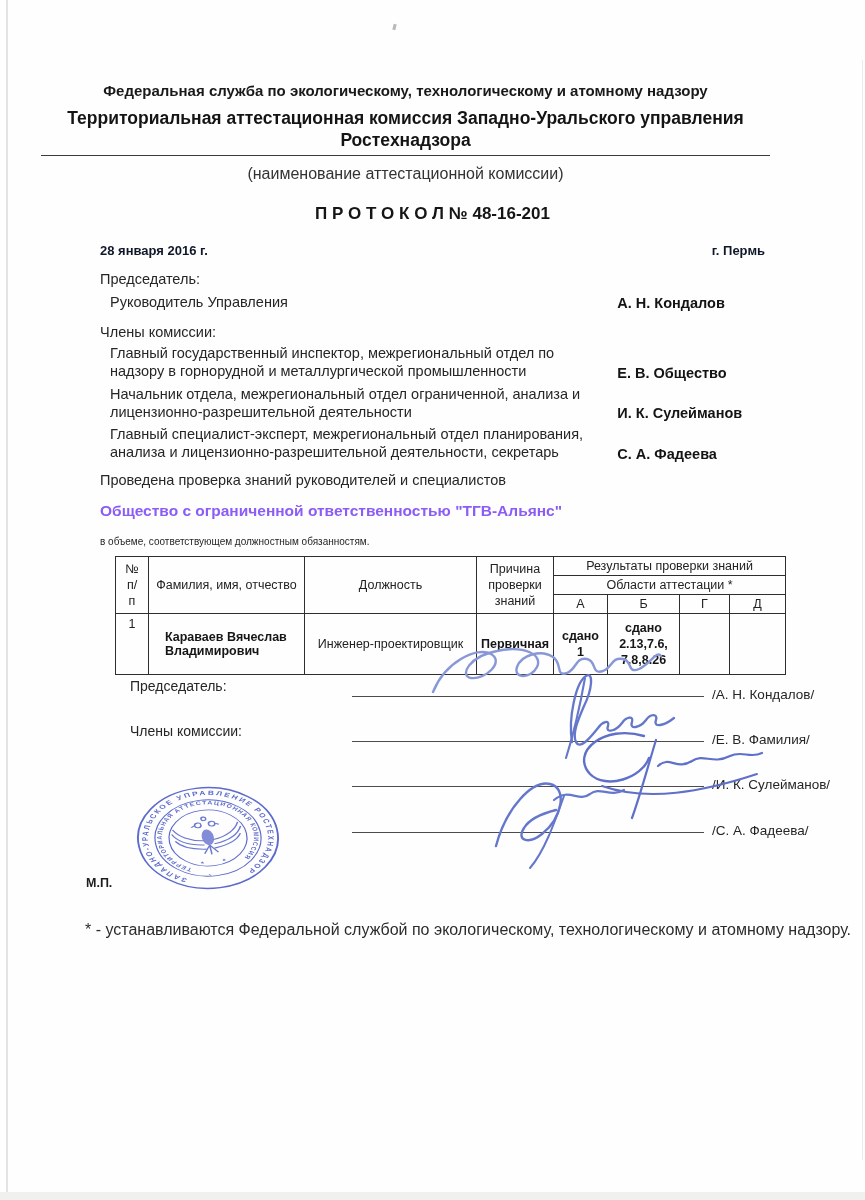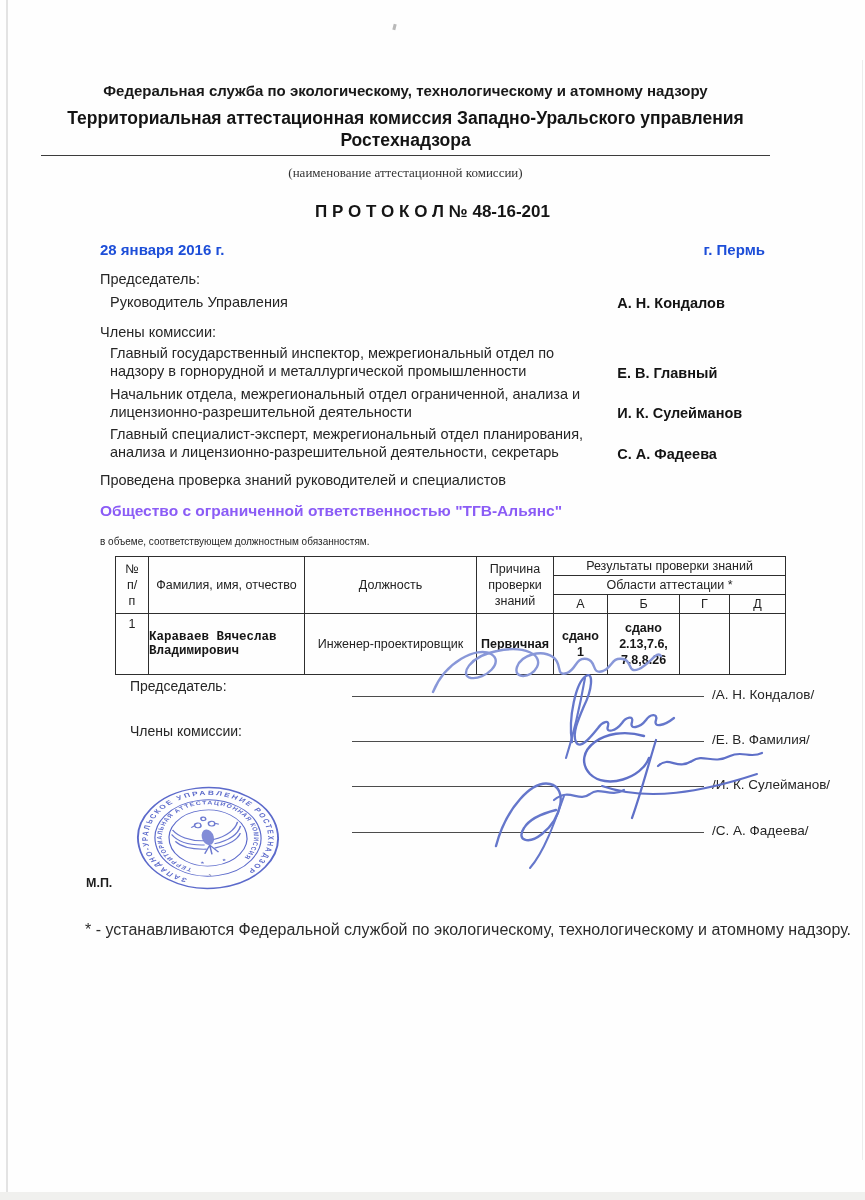--- a/index.html
+++ b/index.html
@@ -9,41 +9,41 @@
   .edge-left{position:absolute;left:6px;top:0;width:2px;height:100%;background:#e3e3e3;}
   .edge-right{position:absolute;right:2px;top:60px;width:1px;height:1100px;background:#ececec;}
   .edge-bottom{position:absolute;left:0;bottom:0;width:100%;height:8px;background:#f0f0ee;}
   .speck-top{position:absolute;left:393px;top:24px;width:3px;height:6px;background:#b9b9b9;transform:rotate(14deg);}
   .speck-stamp{position:absolute;left:208px;top:872px;color:#9aa0b8;font-size:13px;}
   
   .hdr{padding:0 95px 0 41px;text-align:center;}
   .hdr-line1{margin-top:82px;font-size:15px;font-weight:bold;color:#191919;}
   .hdr-title{margin-top:9px;font-size:17.5px;line-height:1.25;font-weight:bold;color:#141414;}
   .hdr-rule{margin-top:3px;border-bottom:1.6px solid #3c3c3c;height:0;}
-  .hdr-caption{margin-top:9px;font-size:13px;color:#333;font-family:Liberation Serif, serif;}
+  .hdr-caption{margin-top:9px;font-size:16px;color:#333;}
   .protocol-title{margin-top:21px;text-align:center;font-size:17px;font-weight:bold;color:#151515;}
   
   .doc{padding:0 100px;}
-  .daterow{margin-top:19px;display:flex;justify-content:space-between;font-size:15px;font-weight:bold;color:#1d4ed8;}
+  .daterow{margin-top:19px;display:flex;justify-content:space-between;font-size:13px;font-weight:bold;color:#0f172a;}
   .plain-label{margin-top:13px;font-size:14.5px;}
   .pair-row{margin-top:6px;display:flex;align-items:flex-end;}
   .pair-row .pos{margin-left:10px;width:505px;font-size:14.5px;line-height:1.26;}
   .pair-row .nm{margin-left:10px;width:150px;font-size:14.5px;font-weight:bold;color:#141414;white-space:nowrap;}
   .member{margin-top:4px;}
   .check{margin-top:10px;font-size:14.5px;}
   .org{margin-top:14px;font-size:15.5px;font-weight:bold;color:#8b5cf6;padding-right:15px;}
   .scope{margin-top:16px;font-size:10px;}
   
   table.kt{margin:9px 0 0 15px;border-collapse:collapse;width:670px;table-layout:fixed;}
   table.kt td{border:1.4px solid #2e2e2e;font-size:12.5px;text-align:center;vertical-align:middle;padding:1px 3px;color:#222;}
   table.kt .pre{white-space:pre-line;line-height:1.3;}
   table.kt .hcell{line-height:1.3;}
   table.kt tbody td{height:56px;}
   table.kt .b{font-weight:bold;color:#161616;}
-  table.kt .l{text-align:left;padding-left:0;font-family:Liberation Mono, monospace;}
+  table.kt .l{text-align:left;padding-left:16px;}
   table.kt .top{vertical-align:top;padding-top:3px;}
   
   .sig-row{position:absolute;left:0;width:865px;height:50px;}
   .sig-row .lbl{position:absolute;left:130px;bottom:3px;font-size:14px;}
   .sig-row .line{position:absolute;left:352px;width:352px;bottom:0;border-bottom:1.5px solid #4c4c4c;}
   .sig-row .who{position:absolute;left:712px;bottom:-5px;font-size:13.5px;white-space:nowrap;}
   .ink{position:absolute;pointer-events:none;}
   .ink path{fill:none;stroke-linecap:round;stroke-linejoin:round;}
   
   .stamp{position:absolute;left:133px;top:763px;width:150px;height:150px;transform:scaleY(.72) rotate(-10deg);opacity:.88;}
@@ -79,21 +79,21 @@
 
     <div class="plain-label">Председатель:</div>
     <div class="pair-row">
       <div class="pos">Руководитель Управления</div>
       <div class="nm">А. Н. Кондалов</div>
     </div>
 
     <div class="plain-label">Члены комиссии:</div>
     <div class="pair-row member">
       <div class="pos">Главный государственный инспектор, межрегиональный отдел по надзору в горнорудной и металлургической промышленности</div>
-      <div class="nm">Е. В. Главный</div>
+      <div class="nm">Е. В. Общество</div>
     </div>
     <div class="pair-row member">
       <div class="pos">Начальник отдела, межрегиональный отдел ограниченной, анализа и лицензионно-разрешительной деятельности</div>
       <div class="nm">И. К. Сулейманов</div>
     </div>
     <div class="pair-row member">
       <div class="pos">Главный специалист-эксперт, межрегиональный отдел планирования, анализа и лицензионно-разрешительной деятельности, секретарь</div>
       <div class="nm">С. А. Фадеева</div>
     </div>
 

